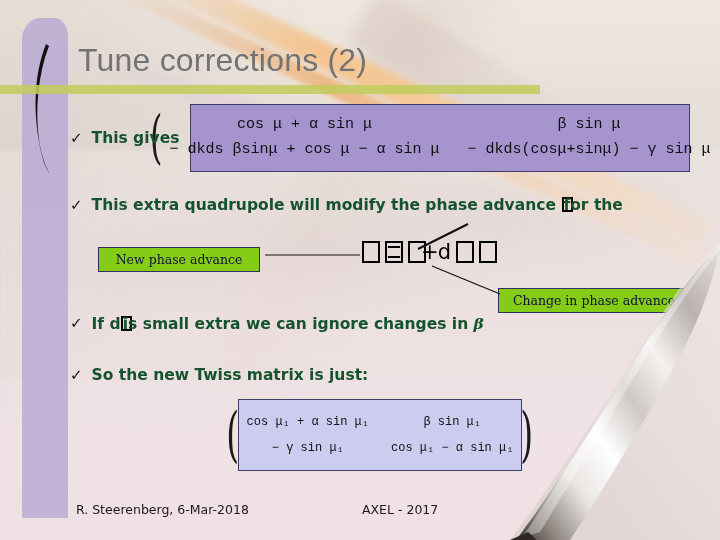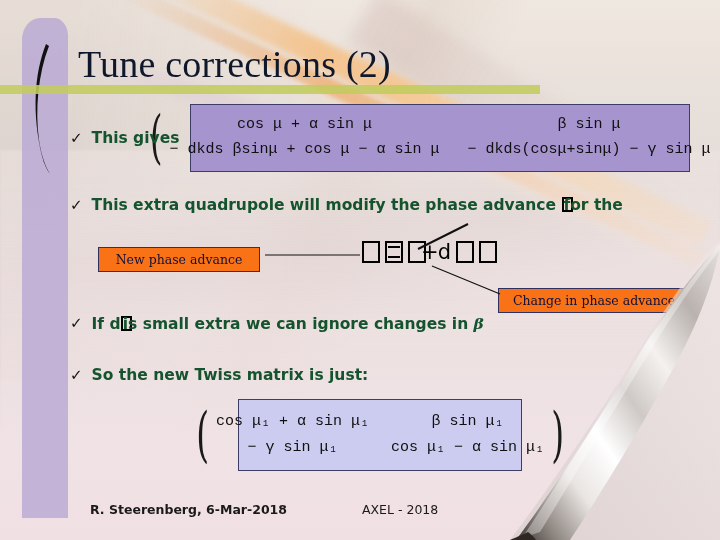--- a/index.html
+++ b/index.html
@@ -100,24 +100,24 @@
   .left-swish {
     position: absolute;
     left: 24px; top: 40px;
     width: 42px; height: 140px;
   }
 
   
   .title {
     position: absolute;
     left: 78px; top: 42px;
-    font-size: 38px;
-    color: #0f172a;
+    font-size: 32px;
+    color: #737373;
     letter-spacing: .2px;
-    font-family: Liberation Serif, serif;
+    font-family: Liberation Sans, sans-serif;
     white-space: nowrap;
   }
   .title-rule {
     position: absolute;
     left: 0; top: 85px;
     width: 540px; height: 9px;
     background: #c2cc5e;
     opacity: .88;
   }
 
@@ -165,21 +165,21 @@
     padding: 0 2px;
   }
   .matrix-top .mgrid { column-gap: 28px; }
   .mcell {
     font-family: Liberation Mono, monospace;
     font-size: 15px;
     color: #101010;
     white-space: nowrap;
     line-height: 1.35;
   }
-  .matrix-bottom .mcell { font-size: 15px; }
+  .matrix-bottom .mcell { font-size: 12px; }
   .gr { font-family: "DejaVu Serif", serif; font-style: italic; }
 
   
   .bullet {
     position: absolute;
     display: flex;
     align-items: flex-start;
     gap: 9px;
     color: #000;
   }
@@ -224,21 +224,21 @@
   }
   .tofu-lines::before { top: 3px; }
   .tofu-lines::after  { bottom: 3px; }
   .overlap { margin-left: -.62em; }
 
   
   .callout {
     position: absolute;
     box-sizing: border-box;
     border: 1px solid #30305e;
-    background: #f97316;
+    background: #84cc16;
     font-family: "DejaVu Serif", serif;
     font-size: 12.5px;
     color: #10103a;
     display: flex;
     align-items: center;
     justify-content: center;
     white-space: nowrap;
   }
   .callout-new { left: 98px; top: 247px; width: 162px; height: 25px; }
   .callout-change { left: 498px; top: 288px; width: 192px; height: 25px; }
@@ -261,21 +261,21 @@
 
   
   .footer {
     position: absolute;
     bottom: 18px; left: 0; right: 0;
     height: 20px;
     font-family: "DejaVu Sans", sans-serif;
     font-size: 12.5px;
     color: #1a1a1a;
   }
-  .footer .author { position: absolute; left: 90px; top: 0; font-weight: bold; }
+  .footer .author { position: absolute; left: 76px; top: 0; }
   .footer .course { position: absolute; left: 362px; top: 0; }
 
   
   .curl { position: absolute; right: 0; bottom: 0; width: 210px; height: 300px; }
 </style>
 </head>
 <body>
 
 <div id="slide">
 
@@ -360,21 +360,21 @@
         <span class="mcell">β sin μ₁</span>
         <span class="mcell">− γ sin μ₁</span>
         <span class="mcell">cos μ₁ − α sin μ₁</span>
       </div>
       <span class="paren">)</span>
     </div>
   </div>
 
   <div class="footer">
     <span class="author">R. Steerenberg, 6-Mar-2018</span>
-    <span class="course">AXEL - 2018</span>
+    <span class="course">AXEL - 2017</span>
   </div>
 
   <svg class="curl" viewBox="0 0 210 300">
     <defs>
       <linearGradient id="curlGrad" x1="0" y1="1" x2="1" y2="0">
         <stop offset="0%" stop-color="#3a3431"></stop>
         <stop offset="10%" stop-color="#8d8580"></stop>
         <stop offset="24%" stop-color="#e9e5e2"></stop>
         <stop offset="38%" stop-color="#ffffff"></stop>
         <stop offset="52%" stop-color="#cfc9c6"></stop>

